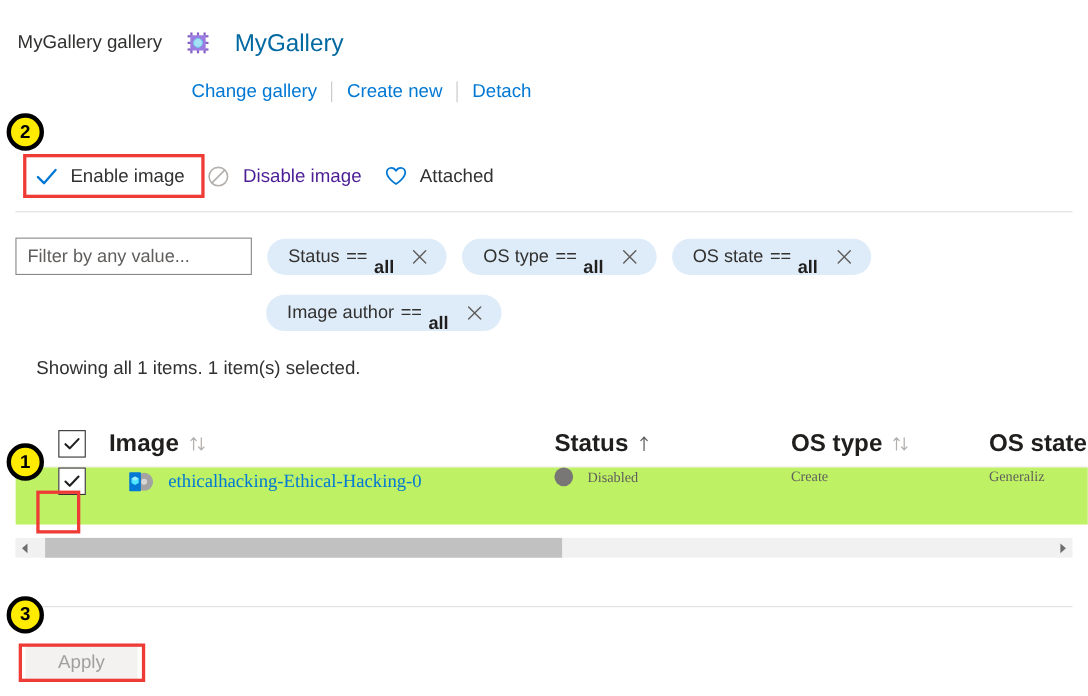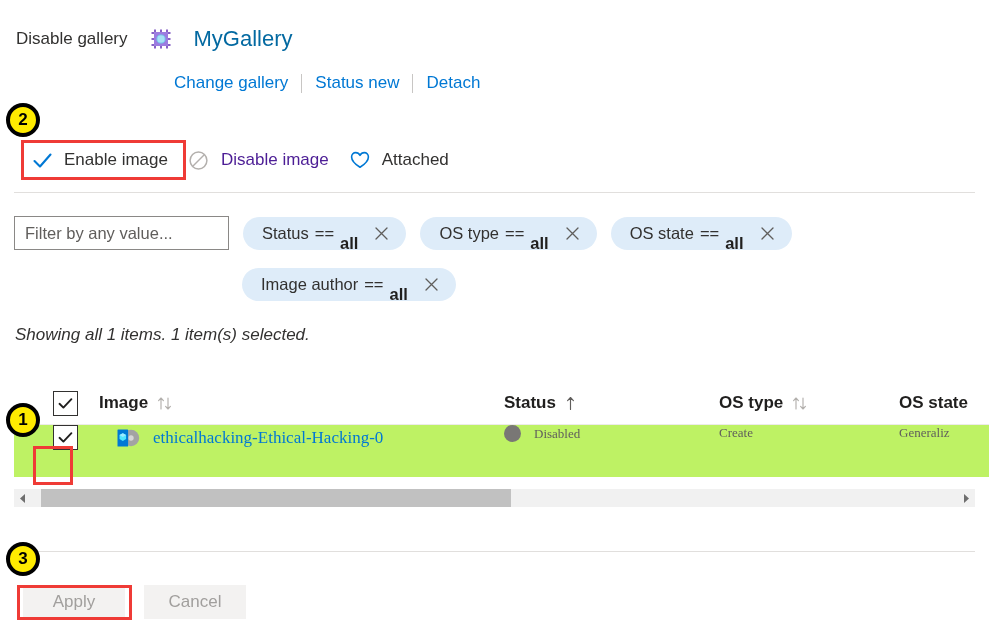--- a/index.html
+++ b/index.html
@@ -159,25 +159,24 @@
   }
   .pill-row2 {
     position: absolute;
     left: 242px;
     top: 268px;
   }
 
   
   .showing {
     position: absolute;
-    left: 15px;
+    left: 33px;
     top: 325px;
     font-size: 17px;
     color: #323130;
-    font-style: italic;
   }
 
   
   .table-wrap {
     position: absolute;
     left: 14px;
     top: 382px;
     width: 975px;
     overflow: hidden;
   }
@@ -221,21 +220,21 @@
     display: flex;
     align-items: center;
   }
   .col-osstate {
     width: 180px;
     flex: 0 0 180px;
     display: flex;
     align-items: center;
   }
   .th-text {
-    font-size: 17px;
+    font-size: 22px;
     font-weight: bold;
     color: #201f1e;
   }
   .sorticon {
     margin-left: 9px;
     display: inline-flex;
     align-items: center;
   }
 
   .chk {
@@ -366,21 +365,21 @@
     color: #000000;
     font-family: "Liberation Sans", sans-serif;
     pointer-events: none;
     z-index: 10;
   }
 </style>
 </head>
 <body>
 
 <div class="gallery-row">
-  <span class="gallery-label">Disable gallery</span>
+  <span class="gallery-label">MyGallery gallery</span>
   <span class="gallery-icon">
     <svg width="22" height="22" viewBox="0 0 22 22">
       <g fill="#8661c5">
         <rect x="4" y="1.5" width="2" height="3"></rect>
           <rect x="10" y="1.5" width="2" height="3"></rect>
           <rect x="16" y="1.5" width="2" height="3"></rect>
         <rect x="4" y="17.5" width="2" height="3"></rect>
           <rect x="10" y="17.5" width="2" height="3"></rect>
           <rect x="16" y="17.5" width="2" height="3"></rect>
         <rect x="1.5" y="4" width="3" height="2"></rect>
@@ -394,21 +393,21 @@
       <circle cx="11" cy="11" r="4.1" fill="#a6e0f5"></circle>
       <circle cx="11" cy="11" r="4.1" fill="none" stroke="#6fc6ea" stroke-width="0.9"></circle>
     </svg>
   </span>
   <span class="gallery-name">MyGallery</span>
 </div>
 
 <div class="gallery-links">
   <span class="lnk">Change gallery</span>
   <span class="sep"></span>
-  <span class="lnk">Status new</span>
+  <span class="lnk">Create new</span>
   <span class="sep"></span>
   <span class="lnk">Detach</span>
 </div>
 
 <div class="commandbar">
   <div class="cmd">
     <span class="glyph">
       <svg width="21" height="21" viewBox="0 0 21 21">
           <path d="M2.5 11 L8 16.5 L18.5 4.5" fill="none" stroke="#0078d4" stroke-width="2.1" stroke-linecap="round" stroke-linejoin="round"></path>
         </svg>
@@ -568,21 +567,20 @@
   <span class="arrow">
     <svg width="9" height="11" viewBox="0 0 9 11">
         <path d="M2 1 L7 5.5 L2 10 Z" fill="#6e6e6e"></path>
       </svg>
   </span>
 </div>
 
 <div class="footer-divider"></div>
 <div class="footer">
   <button class="btn">Apply</button>
-  <button class="btn">Cancel</button>
 </div>
 
 <div class="redbox" style="left:21px; top:140px; width:165px; height:40px;"></div>
 <div class="redbox" style="left:33px; top:446px; width:40px; height:39px;"></div>
 <div class="redbox" style="left:17px; top:585px; width:115px; height:35px;"></div>
 
 <div class="numbadge" style="left:6px; top:403px;">1</div>
 <div class="numbadge" style="left:6px; top:103px;">2</div>
 <div class="numbadge" style="left:6px; top:542px;">3</div>
 

